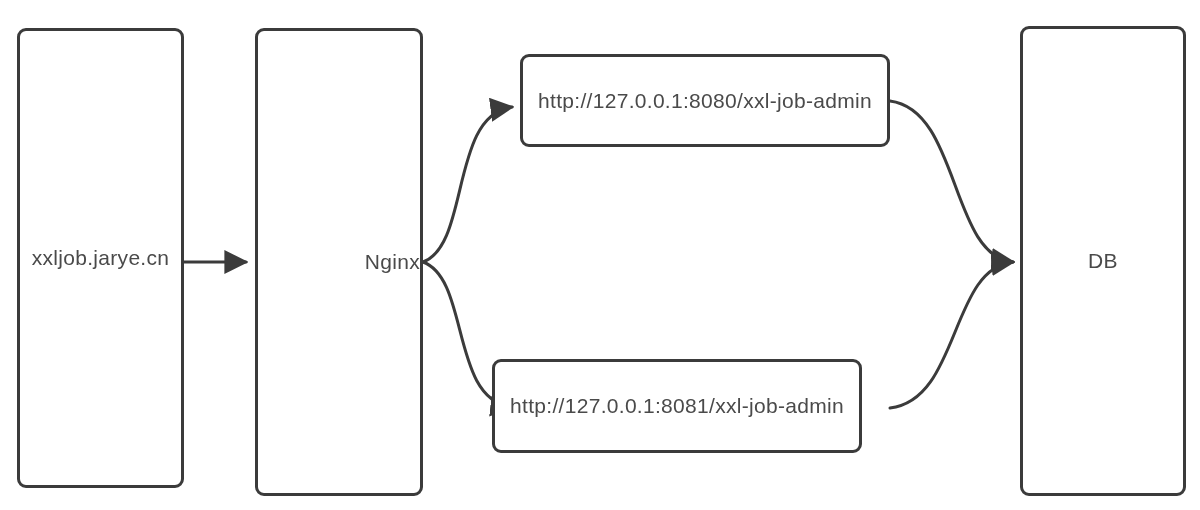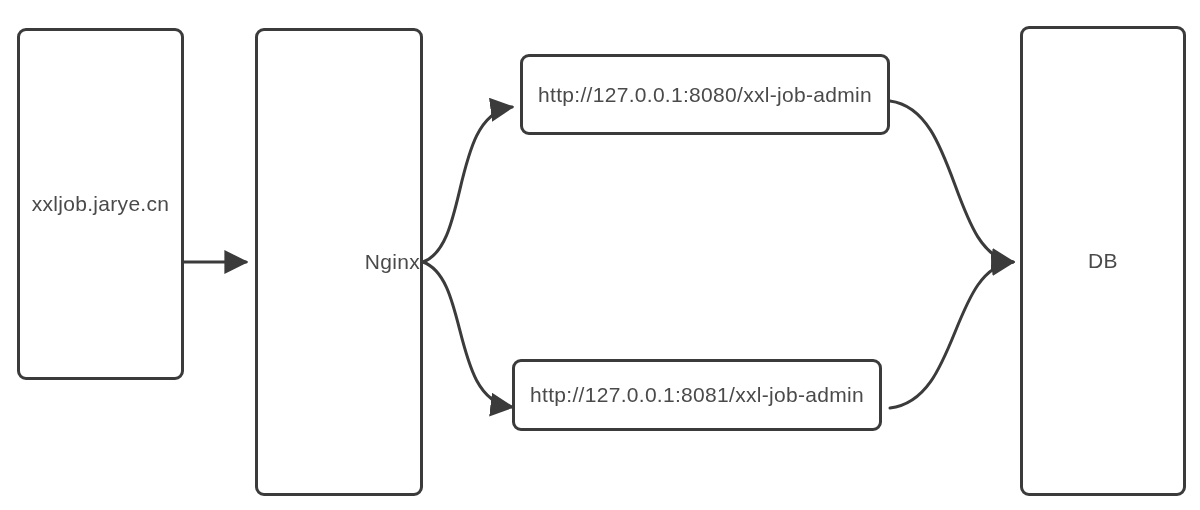--- a/index.html
+++ b/index.html
@@ -23,24 +23,24 @@
     background: #ffffff;
     display: flex;
     align-items: center;
     justify-content: center;
     color: #4a4a4a;
     font-size: 21px;
     letter-spacing: 0.3px;
     text-align: center;
     z-index: 2;
   }
-  .node-domain { left: 17px;   top: 28px;  width: 167px; height: 352px; }
+  .node-domain { left: 17px;   top: 28px;  width: 167px; height: 460px; }
   .node-nginx  { left: 255px;  top: 28px;  width: 168px; height: 468px; justify-content: flex-end; }
-  .node-admin1 { left: 520px;  top: 54px;  width: 370px; height: 81px;  }
-  .node-admin2 { left: 512px;  top: 359px; width: 370px; height: 72px;  }
+  .node-admin1 { left: 520px;  top: 54px;  width: 370px; height: 93px;  }
+  .node-admin2 { left: 492px;  top: 359px; width: 370px; height: 94px;  }
   .node-db     { left: 1020px; top: 26px;  width: 166px; height: 470px; }
   .edges-layer {
     position: absolute;
     left: 0;
     top: 0;
     width: 1200px;
     height: 510px;
     z-index: 1;
     pointer-events: none;
   }

